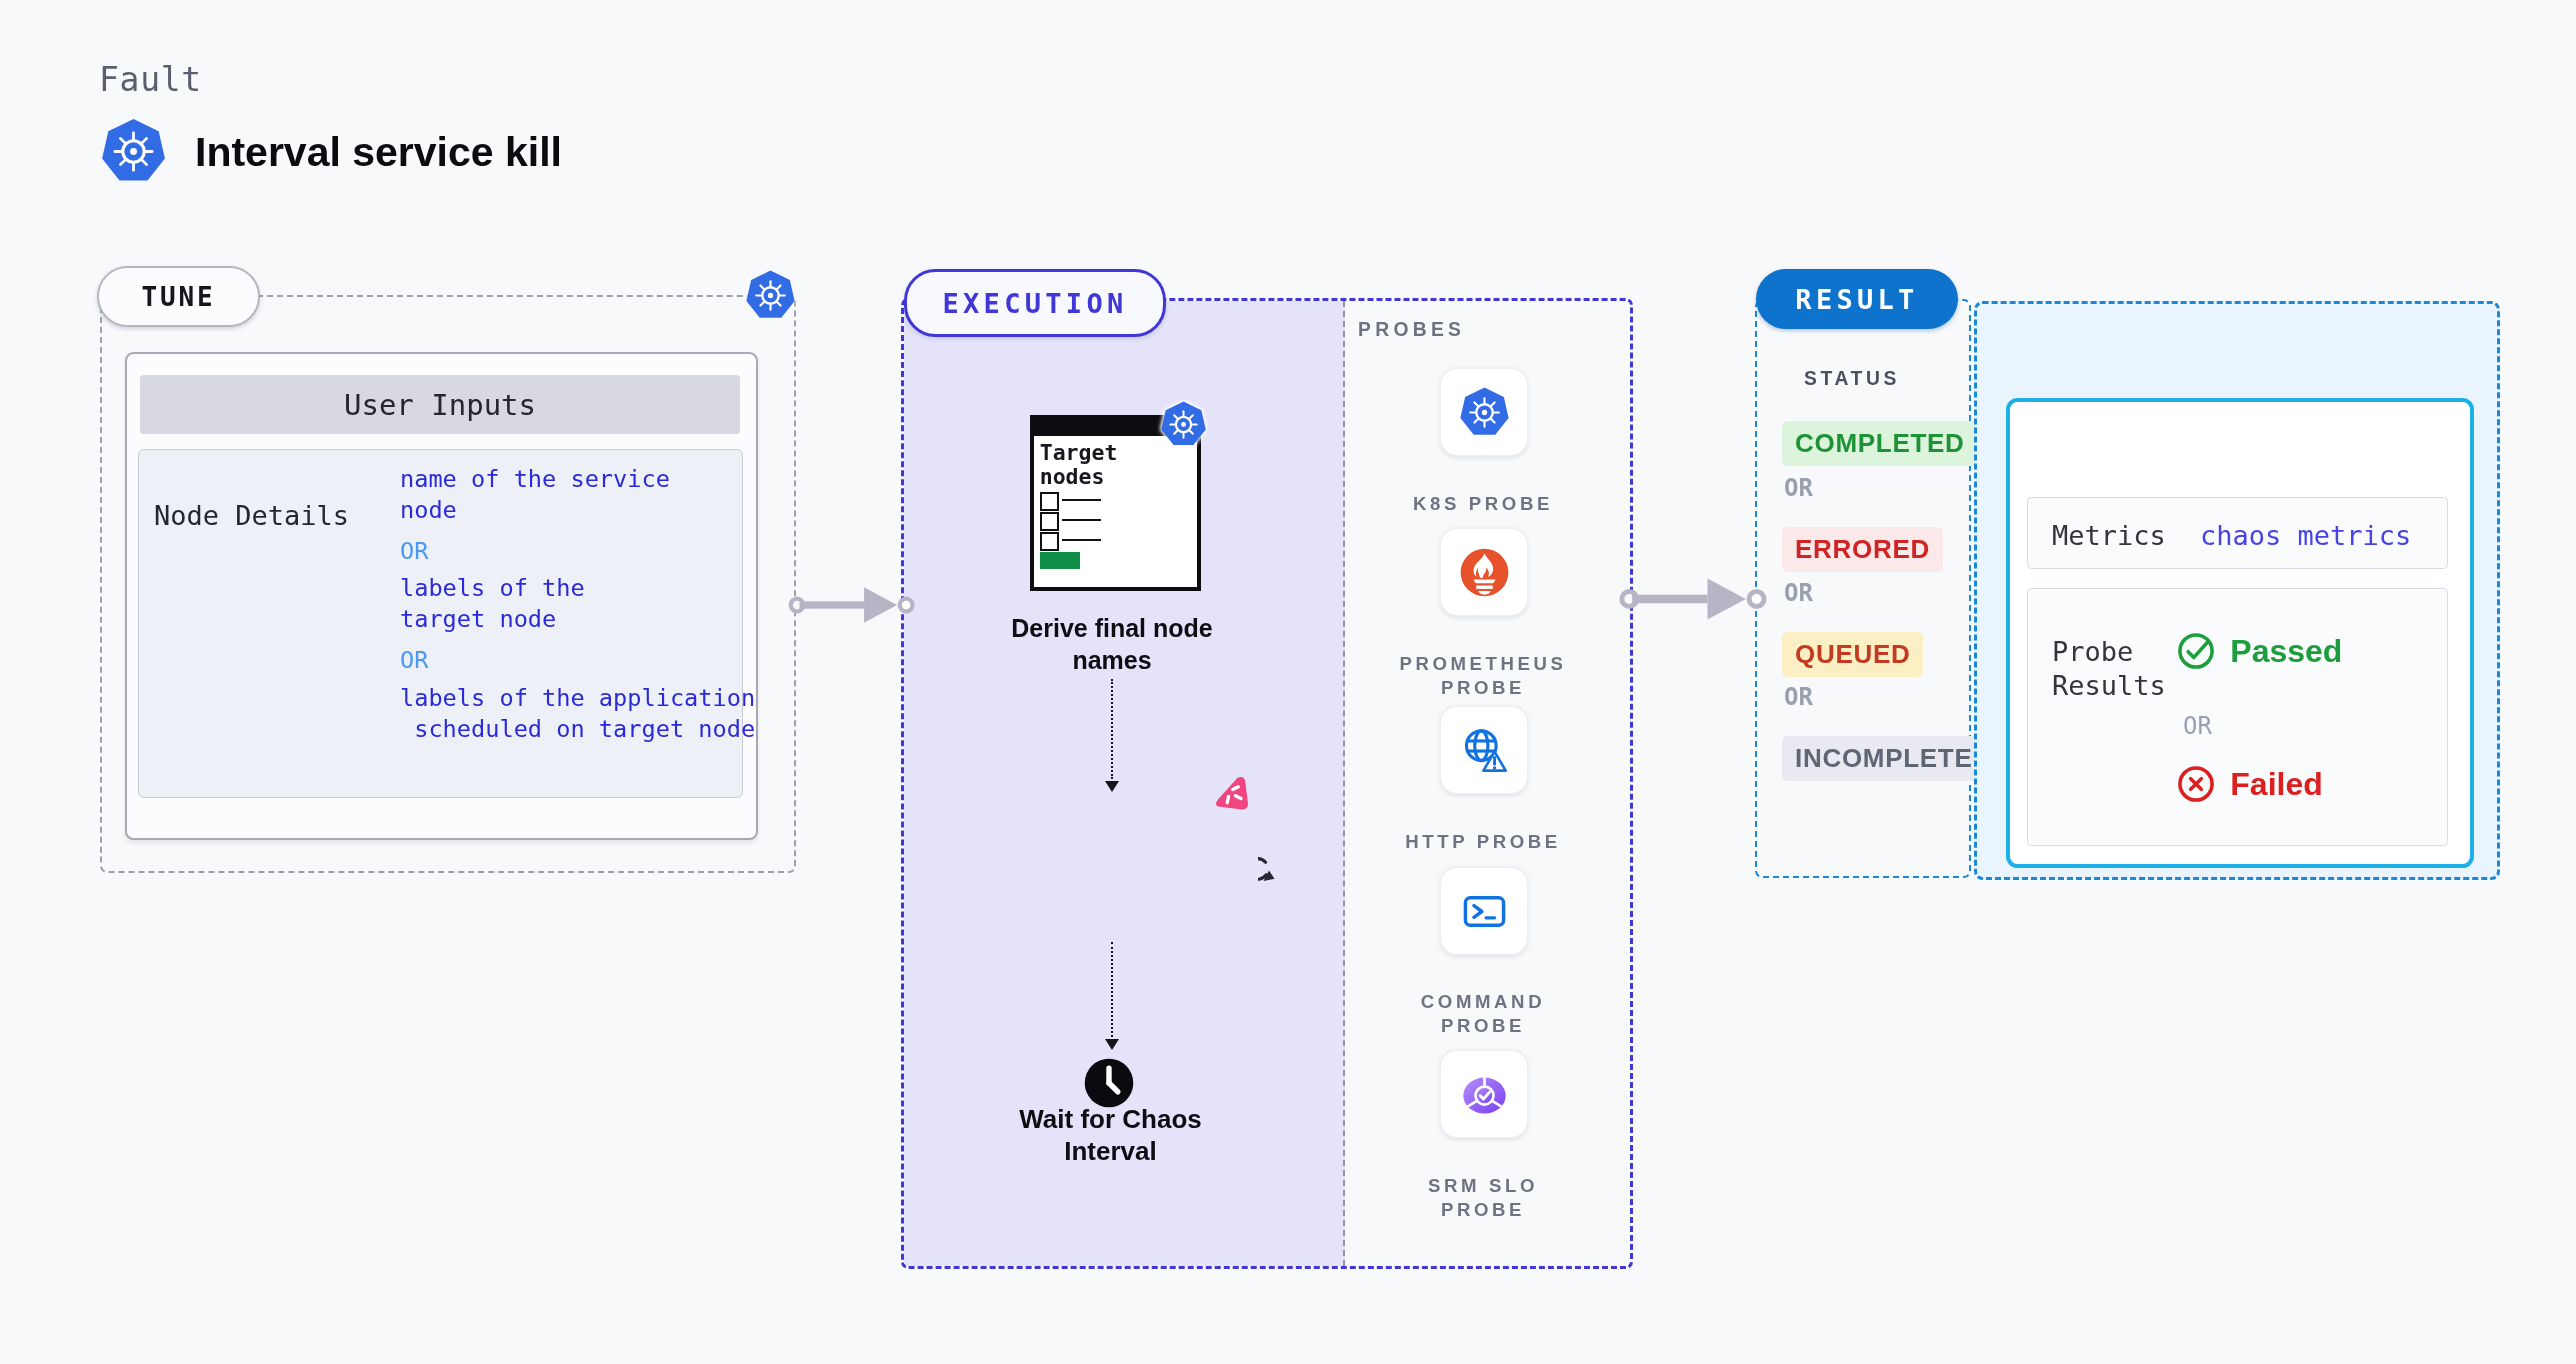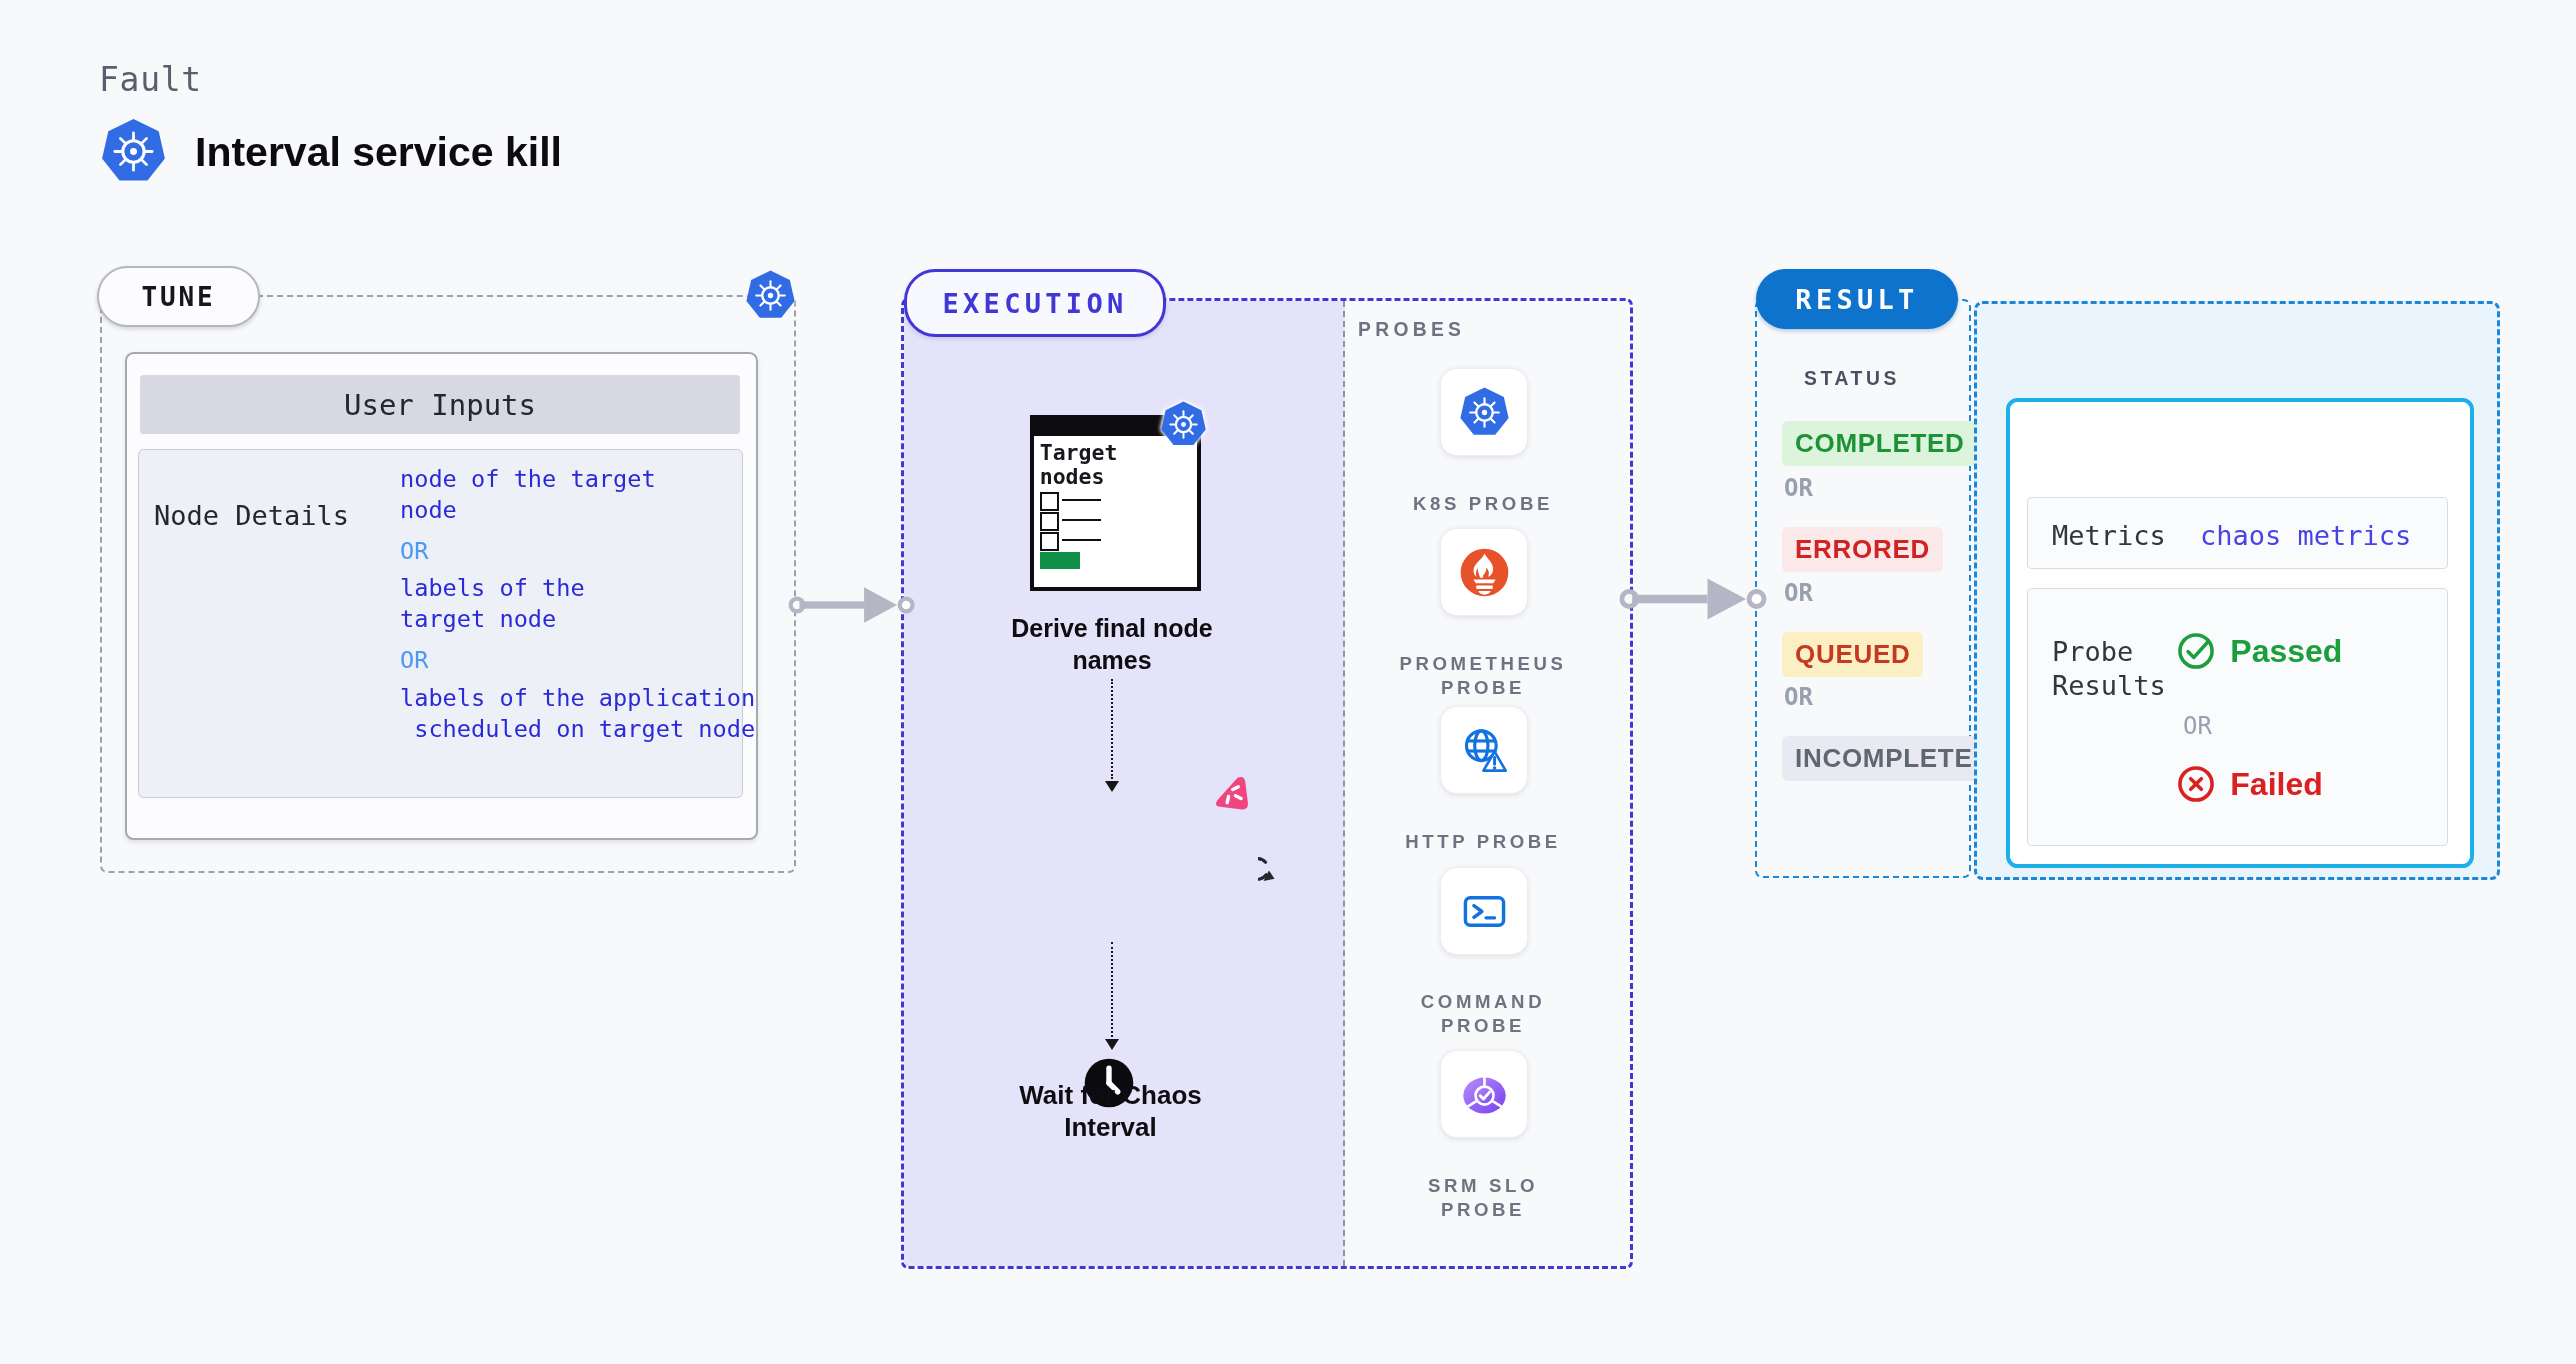--- a/index.html
+++ b/index.html
@@ -46,21 +46,21 @@
   .target-card{left:1030px;top:415px;width:163px;height:168px;background:#ffffff;
         border:4.3px solid #0c0c11;z-index:3;}
   .target-topbar{left:0;top:0;width:100%;height:17px;background:#0c0c11;}
   .target-title{left:5.7px;top:21.5px;font-size:21.5px;font-weight:bold;color:#17171d;line-height:24px;}
   .t-check{width:15px;height:15px;border:2.1px solid #0f0f14;background:#fff;}
   .t-line{width:39px;height:2.1px;background:#0f0f14;}
   .t-green{left:5.7px;top:133px;width:40px;height:16.5px;background:#0f8f47;}
   .target-k8s{left:1159px;top:400px;width:49px;height:49px;z-index:4;filter:drop-shadow(0 0 2.1px #fff) drop-shadow(0 0 1.4px #fff);}
   .step-label{font-weight:bold;color:#0d0d12;text-align:center;}
   .derive{left:996px;top:612px;width:232px;font-size:25px;line-height:32px;}
-  .waitlbl{left:1003px;top:1080px;width:215px;font-size:26px;line-height:31.5px;}
+  .waitlbl{left:1003px;top:1104px;width:215px;font-size:26px;line-height:31.5px;}
   .dotline{width:0;border-left:2.9px dotted #15151a;}
   .dothead{width:0;height:0;border-left:7.2px solid transparent;border-right:7.2px solid transparent;
         border-top:11.5px solid #15151a;}
   .restart-card{left:981px;top:800px;width:264px;height:133px;background:#4b42de;border-radius:13px;
         box-shadow:0 5.7px 13px rgba(75,66,222,.35);z-index:3;}
   .restart-title{left:0;top:15.8px;width:100%;text-align:center;color:#fff;font-size:27px;
         font-weight:bold;line-height:33px;padding:0 11.5px;box-sizing:border-box;}
   .priv-row{left:0;bottom:13px;width:100%;display:flex;align-items:center;justify-content:center;gap:8.6px;}
   .priv-circle{width:23px;height:23px;background:#fff;border-radius:50%;display:flex;
         align-items:center;justify-content:center;}
@@ -212,21 +212,21 @@
   <div class="abs pill pill-tune mono">TUNE</div>
   <svg class="abs tune-k8s" viewBox="0 0 74 74" width="53" height="53">
       <use href="#sym-k8s"></use>
     </svg>
 
   <div class="abs ui-card"></div>
   <div class="abs ui-head mono">User Inputs</div>
   <div class="abs ui-row"></div>
   <div class="abs node-label mono">Node Details</div>
   <div class="abs tune-values mono">
-    <div>node of the target</div>
+    <div>name of the service</div>
     <div>node</div>
     <div class="or">OR</div>
     <div>labels of the</div>
     <div>target node</div>
     <div class="or">OR</div>
     <div>labels of the application</div>
     <div> scheduled on target node</div>
   </div>
 
   <svg class="abs connector" style="left:788px;top:573px;width:129px;height:64px" viewBox="0 0 180 90" width="129" height="64">

